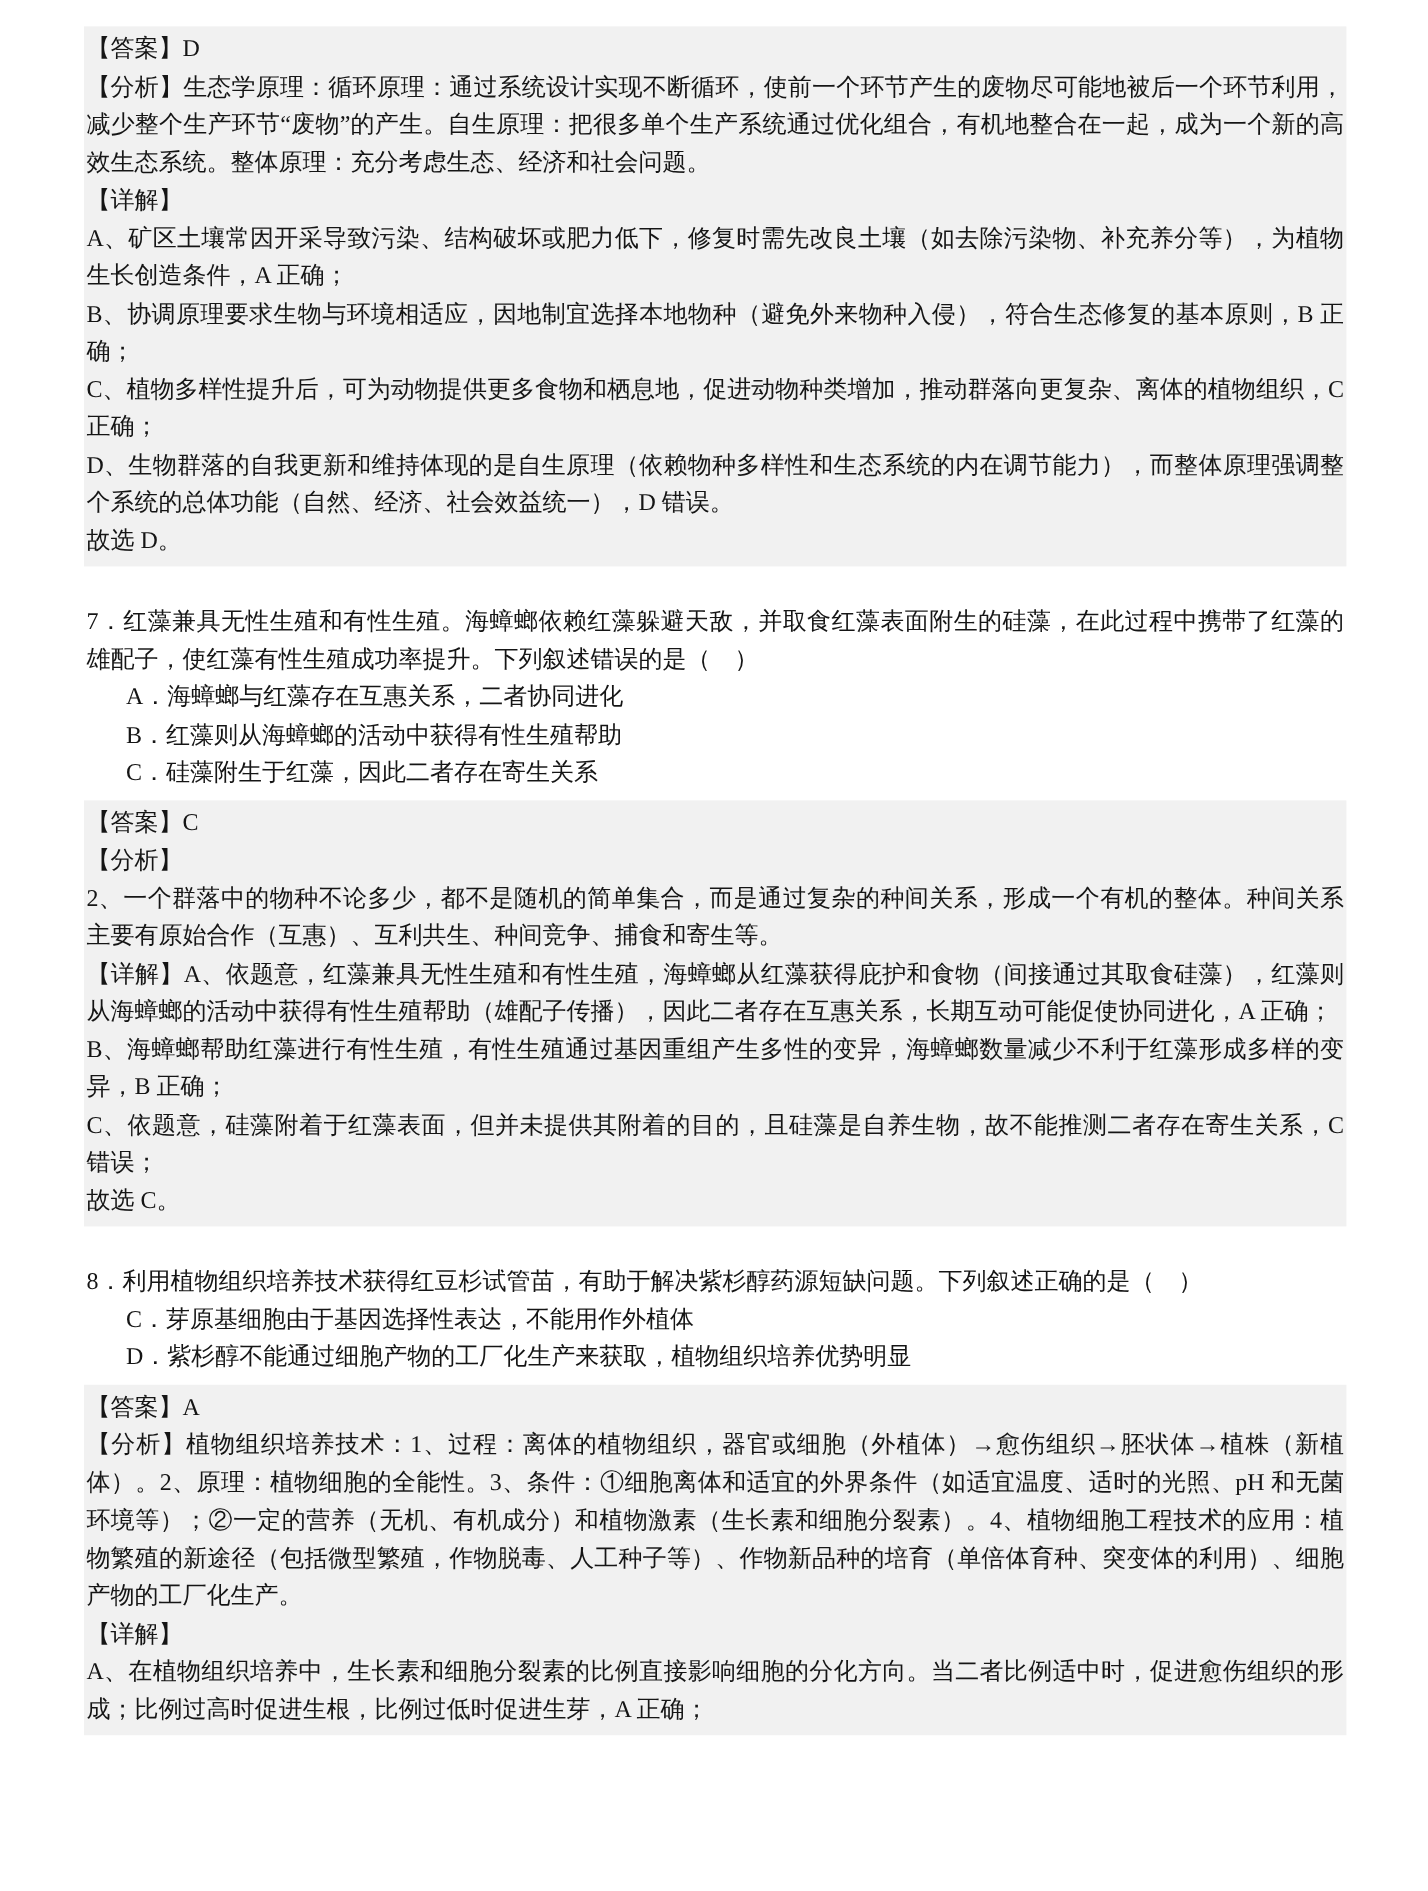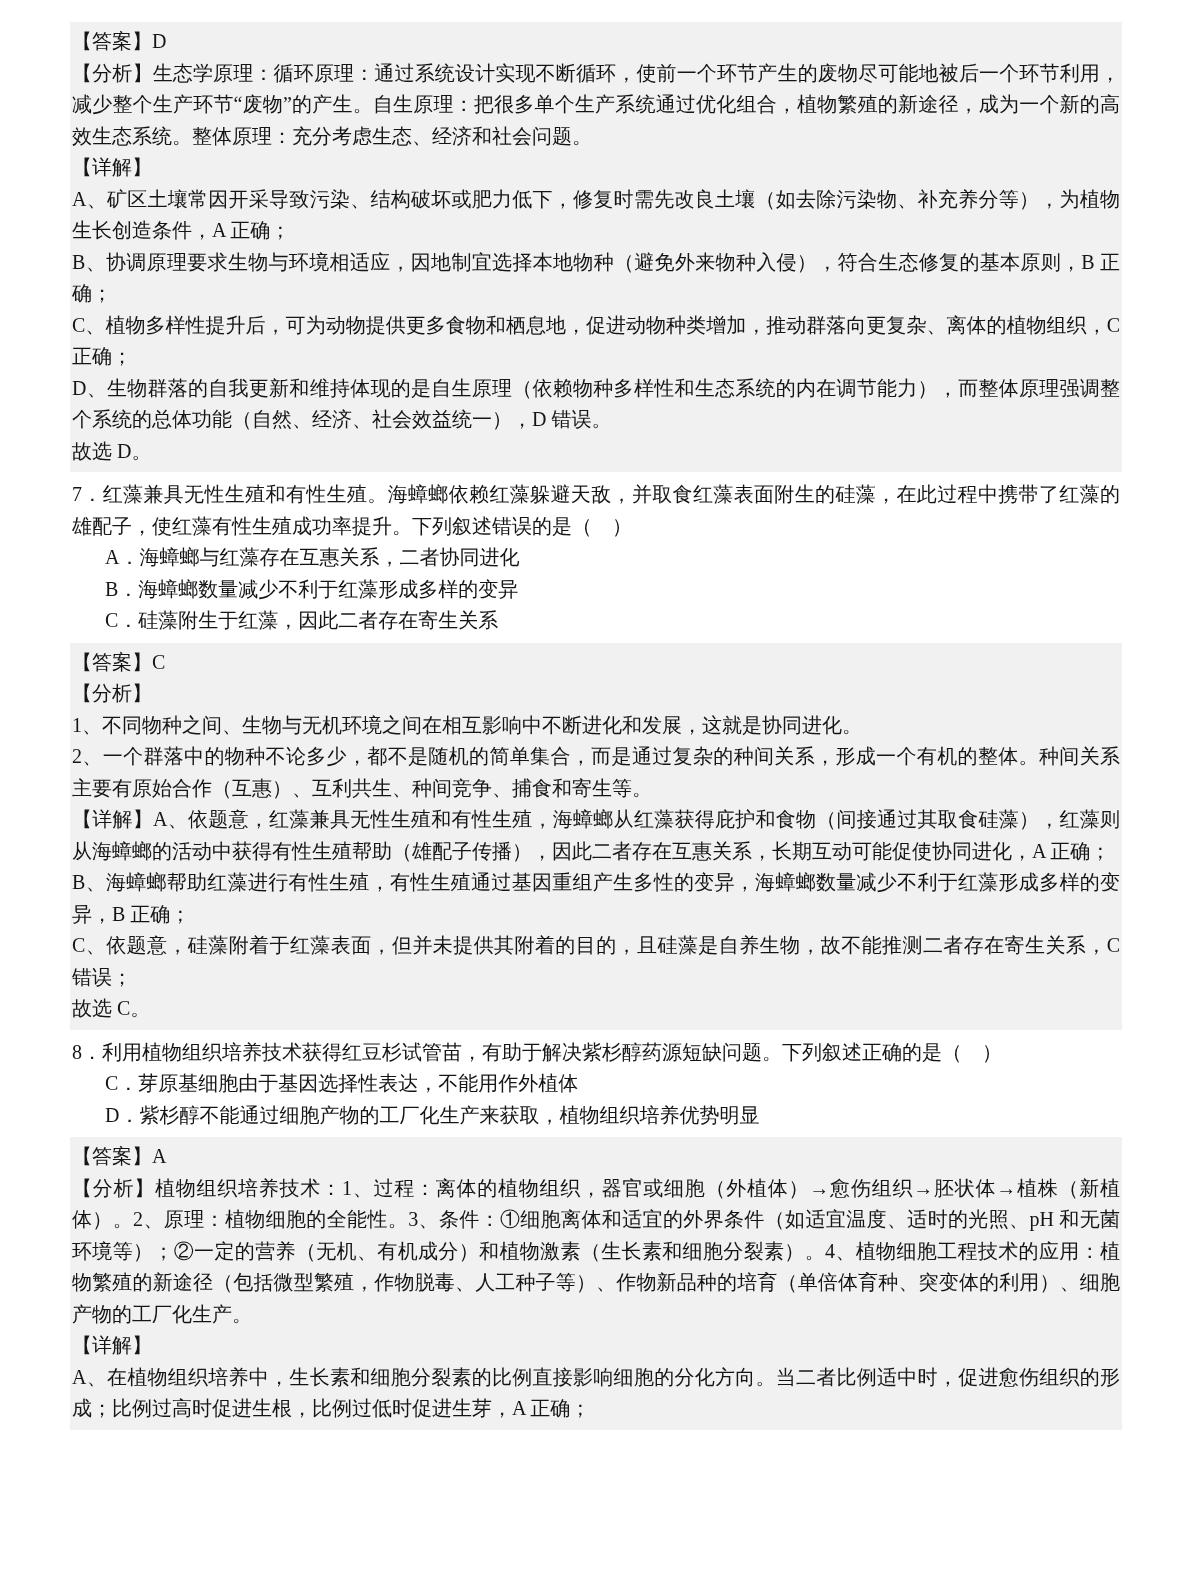--- a/index.html
+++ b/index.html
@@ -31,53 +31,53 @@
     line-height: 31.5px;
     text-align: justify;
   }
   section.explain {
     background: var(--hl, #f1f1f1);
     padding: 4px 2px 5px 2px;
   }
   section.question {
     background: #ffffff;
     padding: 7px 2px 6px 2px;
+    margin-top: 24px;
   }
   section.question .option {
     padding-left: 33px;
   }
 </style>
 </head>
 <body style="background: rgb(255, 255, 255); color: rgb(21, 21, 21);">
 
 <div class="page">
   <div class="content">
 
     <section class="explain">
       <p>【答案】D</p>
-      <p>【分析】生态学原理：循环原理：通过系统设计实现不断循环，使前一个环节产生的废物尽可能地被后一个环节利用，减少整个生产环节“废物”的产生。自生原理：把很多单个生产系统通过优化组合，植物繁殖的新途径，成为一个新的高效生态系统。整体原理：充分考虑生态、经济和社会问题。</p>
+      <p>【分析】生态学原理：循环原理：通过系统设计实现不断循环，使前一个环节产生的废物尽可能地被后一个环节利用，减少整个生产环节“废物”的产生。自生原理：把很多单个生产系统通过优化组合，有机地整合在一起，成为一个新的高效生态系统。整体原理：充分考虑生态、经济和社会问题。</p>
       <p>【详解】</p>
       <p>A、矿区土壤常因开采导致污染、结构破坏或肥力低下，修复时需先改良土壤（如去除污染物、补充养分等），为植物生长创造条件，A 正确；</p>
       <p>B、协调原理要求生物与环境相适应，因地制宜选择本地物种（避免外来物种入侵），符合生态修复的基本原则，B 正确；</p>
       <p>C、植物多样性提升后，可为动物提供更多食物和栖息地，促进动物种类增加，推动群落向更复杂、离体的植物组织，C 正确；</p>
       <p>D、生物群落的自我更新和维持体现的是自生原理（依赖物种多样性和生态系统的内在调节能力），而整体原理强调整个系统的总体功能（自然、经济、社会效益统一），D 错误。</p>
       <p>故选 D。</p>
     </section>
 
     <section class="question">
       <p class="stem">7．红藻兼具无性生殖和有性生殖。海蟑螂依赖红藻躲避天敌，并取食红藻表面附生的硅藻，在此过程中携带了红藻的雄配子，使红藻有性生殖成功率提升。下列叙述错误的是（　）</p>
       <p class="option">A．海蟑螂与红藻存在互惠关系，二者协同进化</p>
-      <p class="option">B．海蟑螂数量减少不利于红藻形成多样的变异</p>
+      <p class="option">B．红藻则从海蟑螂的活动中获得有性生殖帮助</p>
       <p class="option">C．硅藻附生于红藻，因此二者存在寄生关系</p>
     </section>
 
     <section class="explain">
       <p>【答案】C</p>
       <p>【分析】</p>
-      <p>1、不同物种之间、生物与无机环境之间在相互影响中不断进化和发展，这就是协同进化。</p>
       <p>2、一个群落中的物种不论多少，都不是随机的简单集合，而是通过复杂的种间关系，形成一个有机的整体。种间关系主要有原始合作（互惠）、互利共生、种间竞争、捕食和寄生等。</p>
       <p>【详解】A、依题意，红藻兼具无性生殖和有性生殖，海蟑螂从红藻获得庇护和食物（间接通过其取食硅藻），红藻则从海蟑螂的活动中获得有性生殖帮助（雄配子传播），因此二者存在互惠关系，长期互动可能促使协同进化，A 正确；</p>
       <p>B、海蟑螂帮助红藻进行有性生殖，有性生殖通过基因重组产生多性的变异，海蟑螂数量减少不利于红藻形成多样的变异，B 正确；</p>
       <p>C、依题意，硅藻附着于红藻表面，但并未提供其附着的目的，且硅藻是自养生物，故不能推测二者存在寄生关系，C 错误；</p>
       <p>故选 C。</p>
     </section>
 
     <section class="question">
       <p class="stem">8．利用植物组织培养技术获得红豆杉试管苗，有助于解决紫杉醇药源短缺问题。下列叙述正确的是（　）</p>
       <p class="option">C．芽原基细胞由于基因选择性表达，不能用作外植体</p>

